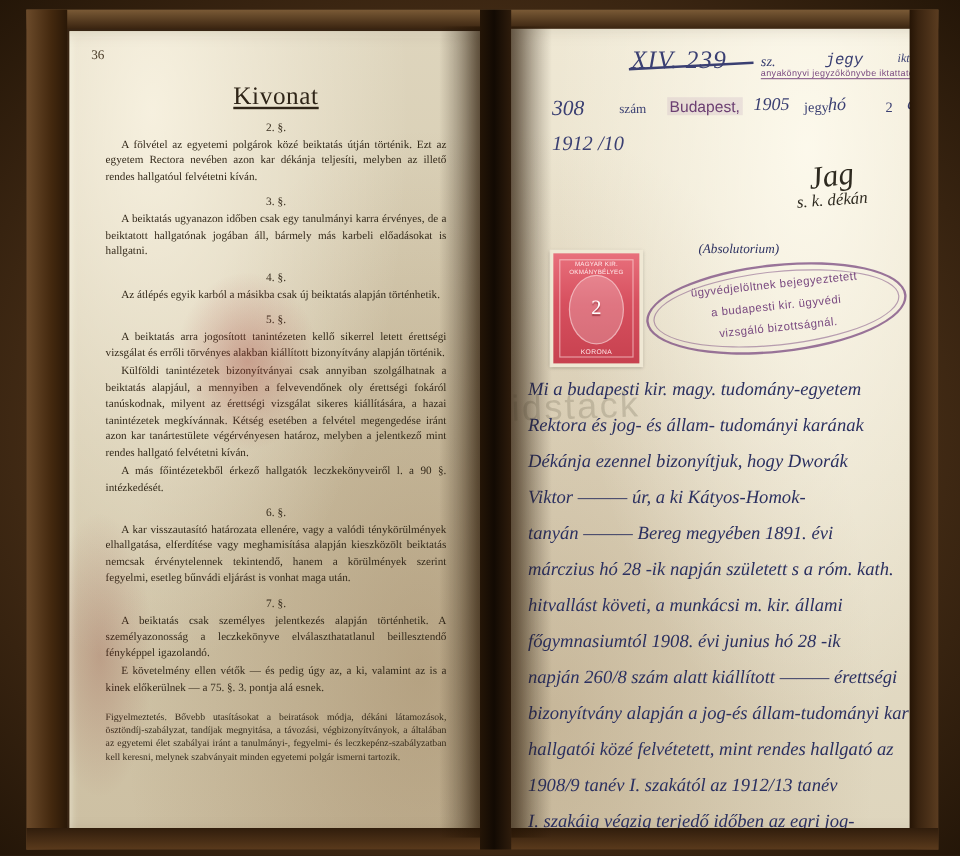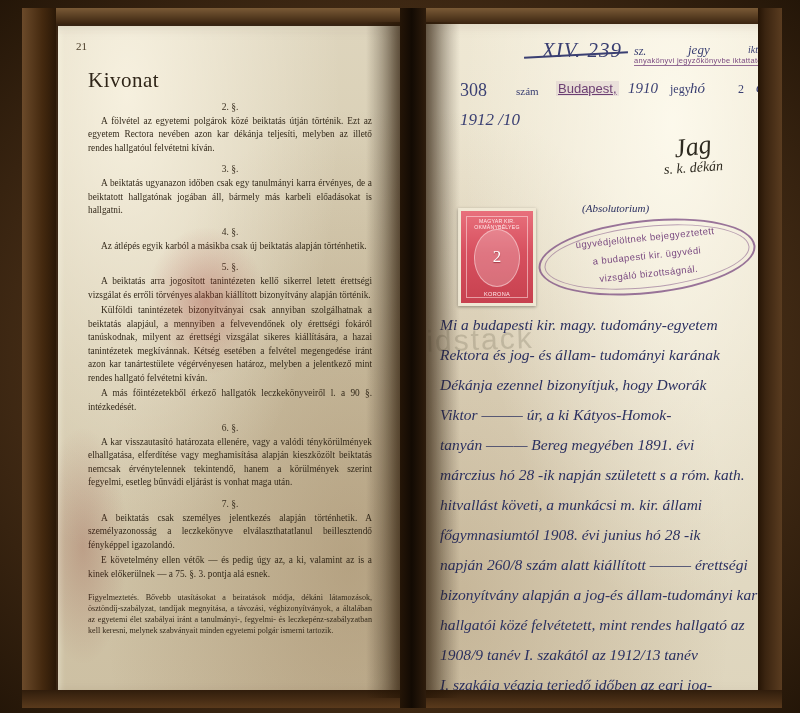--- a/index.html
+++ b/index.html
@@ -66,22 +66,22 @@
   .page-left .stain2{
     position:absolute;left:-20px;top:400px;width:90px;height:240px;
     background:radial-gradient(ellipse at center, rgba(120,30,25,.22) 0%, rgba(120,30,25,0) 70%);
     pointer-events:none;
   }
   .folio{
     position:absolute;left:18px;top:14px;font-size:11px;color:#4a3c28;
   }
   .lp-inner{padding:40px 30px 10px 30px;}
   .title{
-    font-size:21px;letter-spacing:.5px;color:#2f2518;
-    margin:2px 0 6px 0;font-weight:400;
+    text-align:center;font-size:21px;letter-spacing:.5px;color:#2f2518;
+    margin:2px 0 6px 0;font-weight:400;text-decoration:underline;
   }
   .subtitle{
     text-align:center;font-size:11.5px;color:#3a2f20;margin-bottom:14px;
   }
   .sec{
     text-align:center;font-size:9.5px;color:#3a2f20;margin:9px 0 3px 0;
   }
   .para{
     font-size:9.3px;line-height:1.45;color:#33291a;text-align:justify;
     text-indent:13px;margin:0 0 2px 0;
@@ -103,54 +103,53 @@
   }
   .watermark{
     position:absolute;left:-18px;top:300px;width:190px;height:60px;
     font-family:"Liberation Sans", sans-serif;
     font-size:30px;color:rgba(120,110,90,.28);letter-spacing:2px;
     transform:rotate(-2deg);
   }
   .stamp-purple{
     color:#6c3f72;font-family:"Liberation Sans", sans-serif;
     text-transform:none;
-    text-decoration:underline;
   }
 
   
   .reg{
     position:absolute;left:12px;top:16px;width:330px;height:34px;
   }
   .reg .num{
-    position:absolute;left:104px;top:0;font-size:21px;color:#3a3f72;
+    position:absolute;left:88px;top:0;font-size:21px;color:#3a3f72;
     font-style:italic;letter-spacing:1px;
   }
   .reg .strike{
     position:absolute;left:86px;top:16px;width:104px;height:2px;
     background:#3a3f72;transform:rotate(-3deg);
   }
   .reg .sm1{
     position:absolute;left:196px;top:6px;font-size:12px;color:#3a3f72;font-style:italic;
   }
   .reg .sm2{
-    position:absolute;left:250px;top:4px;font-size:13px;color:#3a3f72;font-style:italic;
+    position:absolute;left:250px;top:4px;font-size:13px;color:#3a3f72;font-style:italic;font-family:Liberation Mono, monospace;
   }
   .reg .sm3{
     position:absolute;left:310px;top:6px;font-size:10px;color:#3a3f72;font-style:italic;
   }
   .reg .stamp-line{
     position:absolute;left:196px;top:18px;font-size:7.5px;color:#7a4a80;
     font-family:"Liberation Sans", sans-serif;letter-spacing:.3px;
   }
   .reg .stamp-line .ul{border-bottom:1px solid rgba(122,74,128,.8);}
 
   .line2{
     position:absolute;left:12px;top:58px;width:334px;height:28px;font-size:15px;
   }
-  .l2 .a{position:absolute;left:22px;top:0;font-size:18px;color:#3a3f72;}
+  .l2 .a{position:absolute;left:22px;top:0;font-size:18px;color:#3a3f72;font-style:italic;}
   .l2 .b{position:absolute;left:78px;top:5px;font-size:11px;color:#3a3f72;text-align:right;}
   .l2 .c{position:absolute;left:118px;top:1px;font-size:13px;color:#6c3f72;background:rgba(140,90,150,.12);padding:0 2px;}
   .l2 .d{position:absolute;left:190px;top:0px;font-size:15px;color:#3a3f72;font-style:italic;}
   .l2 .e{position:absolute;left:232px;top:2px;font-size:12px;color:#3a3f72;}
   .l2 .f{position:absolute;left:252px;top:0px;font-size:15px;color:#3a3f72;font-style:italic;}
   .l2 .g{position:absolute;left:300px;top:2px;font-size:12px;color:#3a3f72;}
   .l2 .h{position:absolute;left:318px;top:-1px;font-size:15px;color:#3a3f72;font-style:italic;}
   .line3{
     position:absolute;left:34px;top:88px;font-size:17px;color:#3a3f72;font-style:italic;
   }
@@ -244,21 +243,21 @@
 <div id="page">
   <div class="book">
     <div class="edge-top"></div>
     <div class="edge-left"></div>
     <div class="edge-right"></div>
     <div class="edge-bottom"></div>
 
     <div class="page-left">
       <div class="stain1"></div>
       <div class="stain2"></div>
-      <div class="folio">21</div>
+      <div class="folio">36</div>
 
       <div class="lp-inner">
         <div class="title">Kivonat</div>
 
         <div class="sec">2. §.</div>
         <div class="para">A fölvétel az egyetemi polgárok közé beiktatás útján történik. Ezt az egyetem Rectora nevében azon kar dékánja teljesíti, melyben az illető rendes hallgatóul felvétetni kíván.</div>
 
         <div class="sec">3. §.</div>
         <div class="para">A beiktatás ugyanazon időben csak egy tanulmányi karra érvényes, de a beiktatott hallgatónak jogában áll, bármely más karbeli előadásokat is hallgatni.</div>
 
@@ -296,21 +295,21 @@
         <div class="sm3">ikt.</div>
         <div class="stamp-line">
           <span class="ul">anyakönyvi jegyzőkönyvbe iktattatott</span>
         </div>
       </div>
 
       <div class="line2 l2">
         <span class="a">308</span>
         <span class="b">szám</span>
         <span class="c stamp-purple">Budapest,</span>
-        <span class="d">1910</span>
+        <span class="d">1905</span>
         <span class="e">jegy.</span>
         <span class="f">hó</span>
         <span class="g">2</span>
         <span class="h">án</span>
       </div>
       <div class="line3">1912 /10</div>
 
       <div class="signature">
         <div class="sig1">Jag</div>
         <div class="sig2">s. k. dékán</div>

